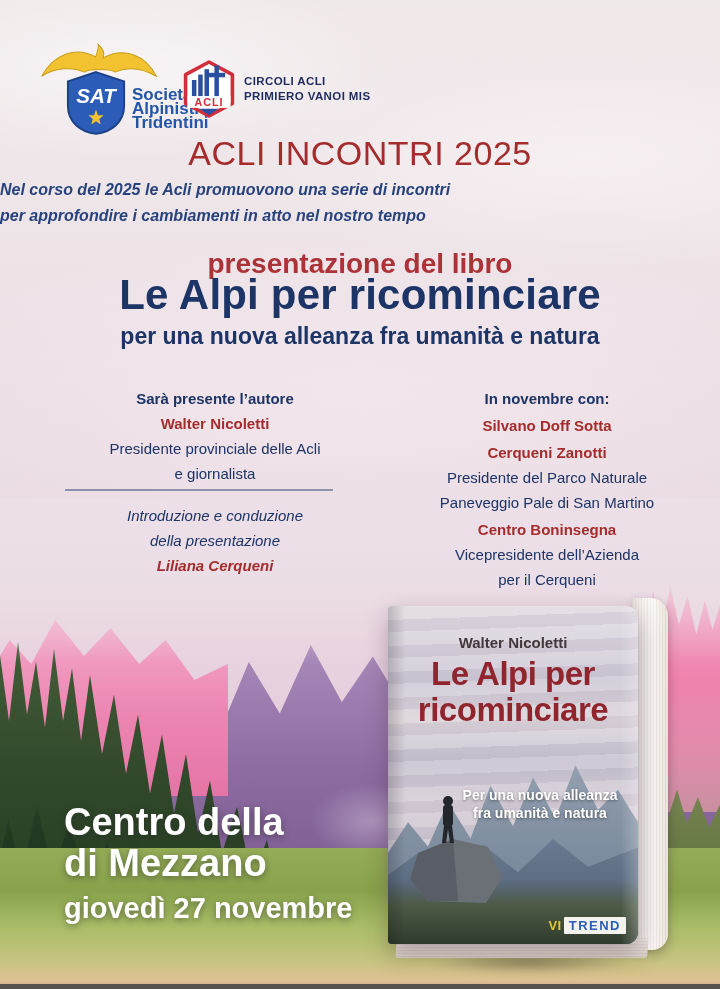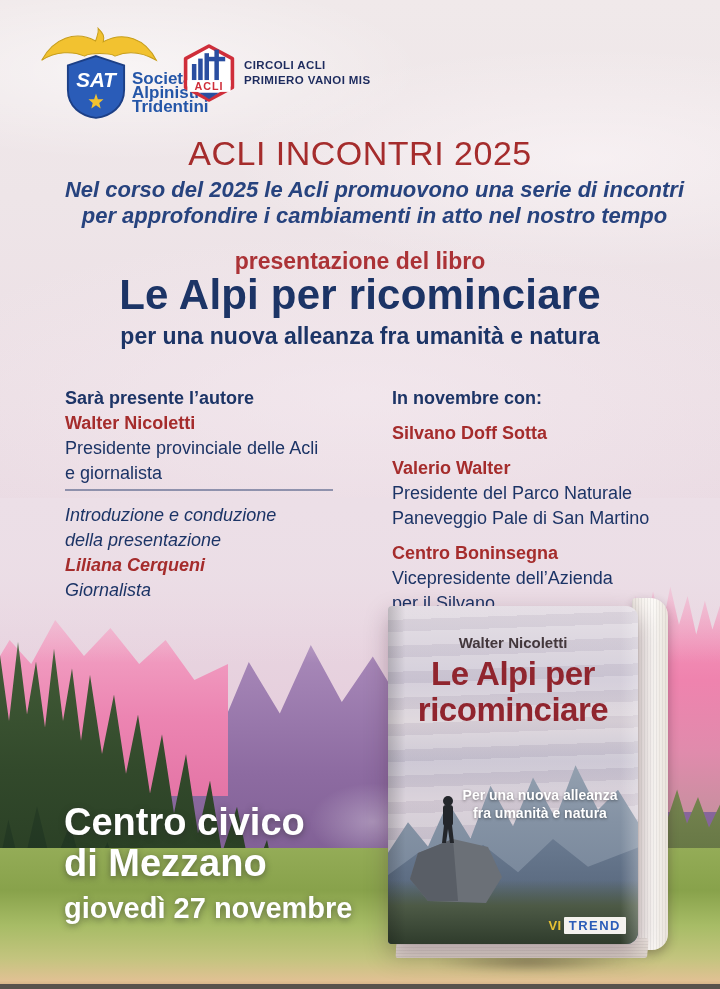--- a/index.html
+++ b/index.html
@@ -56,51 +56,51 @@
     left:0;top:848px;width:720px;height:141px;z-index:5;
     background:linear-gradient(180deg,#94ac57 0%,#88a24b 30%,#a7bc66 55%,#c3c47e 78%,#e0c193 94%,#caa57e 100%);
   }
   .bottom-edge{left:0;top:984px;width:720px;height:5px;z-index:6;background:#57524d;}
   .haze{
     left:0;top:498px;width:720px;height:165px;z-index:6;pointer-events:none;
     background:linear-gradient(180deg,rgba(236,223,231,1) 0%,rgba(236,223,231,.8) 45%,rgba(236,223,231,0) 100%);
   }
 
   
-  .logos{position:absolute;left:0;top:0;width:720px;height:130px;z-index:10;}
+  .logos{position:absolute;left:0;top:16px;width:720px;height:130px;z-index:10;}
   .sat{position:absolute;left:34px;top:26px;width:160px;height:96px;}
   .sat-eagle{position:absolute;left:6px;top:0;width:118px;height:40px;}
   .sat-shield{position:absolute;left:32px;top:28px;width:60px;height:66px;}
   .sat-label{position:absolute;left:98px;top:46px;font-size:17px;line-height:14px;font-weight:700;color:#2456a8;white-space:pre-line;}
   .acli{position:absolute;left:182px;top:42px;width:220px;height:70px;}
   .acli-badge{position:absolute;left:0;top:2px;width:54px;height:58px;}
   .acli-label{position:absolute;left:62px;top:16px;font-size:11.5px;line-height:15px;font-weight:800;color:#1d2b5e;letter-spacing:.4px;white-space:pre-line;}
 
   
   .title{position:absolute;left:0;right:0;top:134px;z-index:10;text-align:center;
     font-size:34px;font-weight:400;letter-spacing:.5px;color:var(--red);}
-  .subtitle{position:absolute;left:0;right:0;top:177px;z-index:10;text-align:center;
-    font-size:22px;line-height:26px;font-style:italic;font-weight:600;color:var(--navy-med);white-space:pre-line;margin-left:29px;}
+  .subtitle{position:absolute;left:0;right:0;top:177px;z-index:10;
+    font-size:16px;line-height:26px;font-style:italic;font-weight:600;color:var(--navy-med);white-space:pre-line;}
   .kicker{position:absolute;left:0;right:0;top:248px;z-index:10;text-align:center;
-    font-size:23px;font-weight:800;color:#ab3236;}
+    font-size:28px;font-weight:800;color:#ab3236;}
   .big-title{position:absolute;left:0;right:0;top:271px;z-index:10;text-align:center;
     font-size:42px;font-weight:800;letter-spacing:.2px;color:var(--navy);}
   .big-sub{position:absolute;left:0;right:0;top:323px;z-index:10;text-align:center;
     font-size:23px;font-weight:600;color:var(--navy);}
 
   
-  .col{position:absolute;z-index:10;font-size:18px;line-height:25px;color:var(--navy);}
+  .col{position:absolute;z-index:10;font-size:15px;line-height:25px;color:var(--navy);text-align:center;}
   .col p{white-space:pre-line;}
   .col .name{color:var(--red);font-weight:800;}
   .col .intro-bold{font-weight:700;}
   .col-author{left:65px;top:386px;width:300px;}
   .divider{position:absolute;left:65px;top:489px;width:268px;border-top:2px solid rgba(28,52,102,.45);z-index:10;}
   .col-host{left:65px;top:503px;width:300px;font-style:italic;}
   .col-dialog{left:392px;top:386px;width:310px;}
-  .speaker{margin-top:10px;}
+  .speaker{margin-top:2px;}
   .speaker .name{margin-top:1px;}
 
   
   .event{position:absolute;left:64px;top:802px;z-index:12;color:#fff;text-shadow:0 2px 6px rgba(40,40,40,.5);}
   .venue{font-size:38px;line-height:41px;font-weight:800;white-space:pre-line;}
   .date{margin-top:7px;font-size:29px;line-height:34px;font-weight:700;}
   .time{font-size:29px;line-height:34px;font-weight:700;}
 
   
   .book{position:absolute;left:388px;top:598px;width:282px;height:372px;z-index:11;}
@@ -205,42 +205,41 @@
     <p>Presidente provinciale delle Acli
 e giornalista</p>
   </section>
 
   <div class="divider"></div>
 
   <section class="col col-host">
     <p>Introduzione e conduzione
 della presentazione</p>
     <p class="name">Liliana Cerqueni</p>
-    <p>Giornalista</p>
   </section>
 
   <section class="col col-dialog">
     <p class="intro-bold">In novembre con:</p>
     <div class="speaker">
       <p class="name">Silvano Doff Sotta</p>
     </div>
     <div class="speaker">
-      <p class="name">Valerio Walter</p>
+      <p class="name">Cerqueni Zanotti</p>
       <p>Presidente del Parco Naturale
 Paneveggio Pale di San Martino</p>
     </div>
     <div class="speaker">
       <p class="name">Centro Boninsegna</p>
       <p>Vicepresidente dell’Azienda
-per il Silvano</p>
+per il Cerqueni</p>
     </div>
   </section>
 
   <section class="event">
-    <h3 class="venue">Centro civico
+    <h3 class="venue">Centro della
 di Mezzano</h3>
     <p class="date">giovedì 27 novembre</p>
   </section>
 
   <div class="book">
     <div class="book-shadow"></div>
     <div class="pages-side"></div>
     <div class="pages-bottom"></div>
     <div class="cover">
       <div class="cover-mtn"></div>

